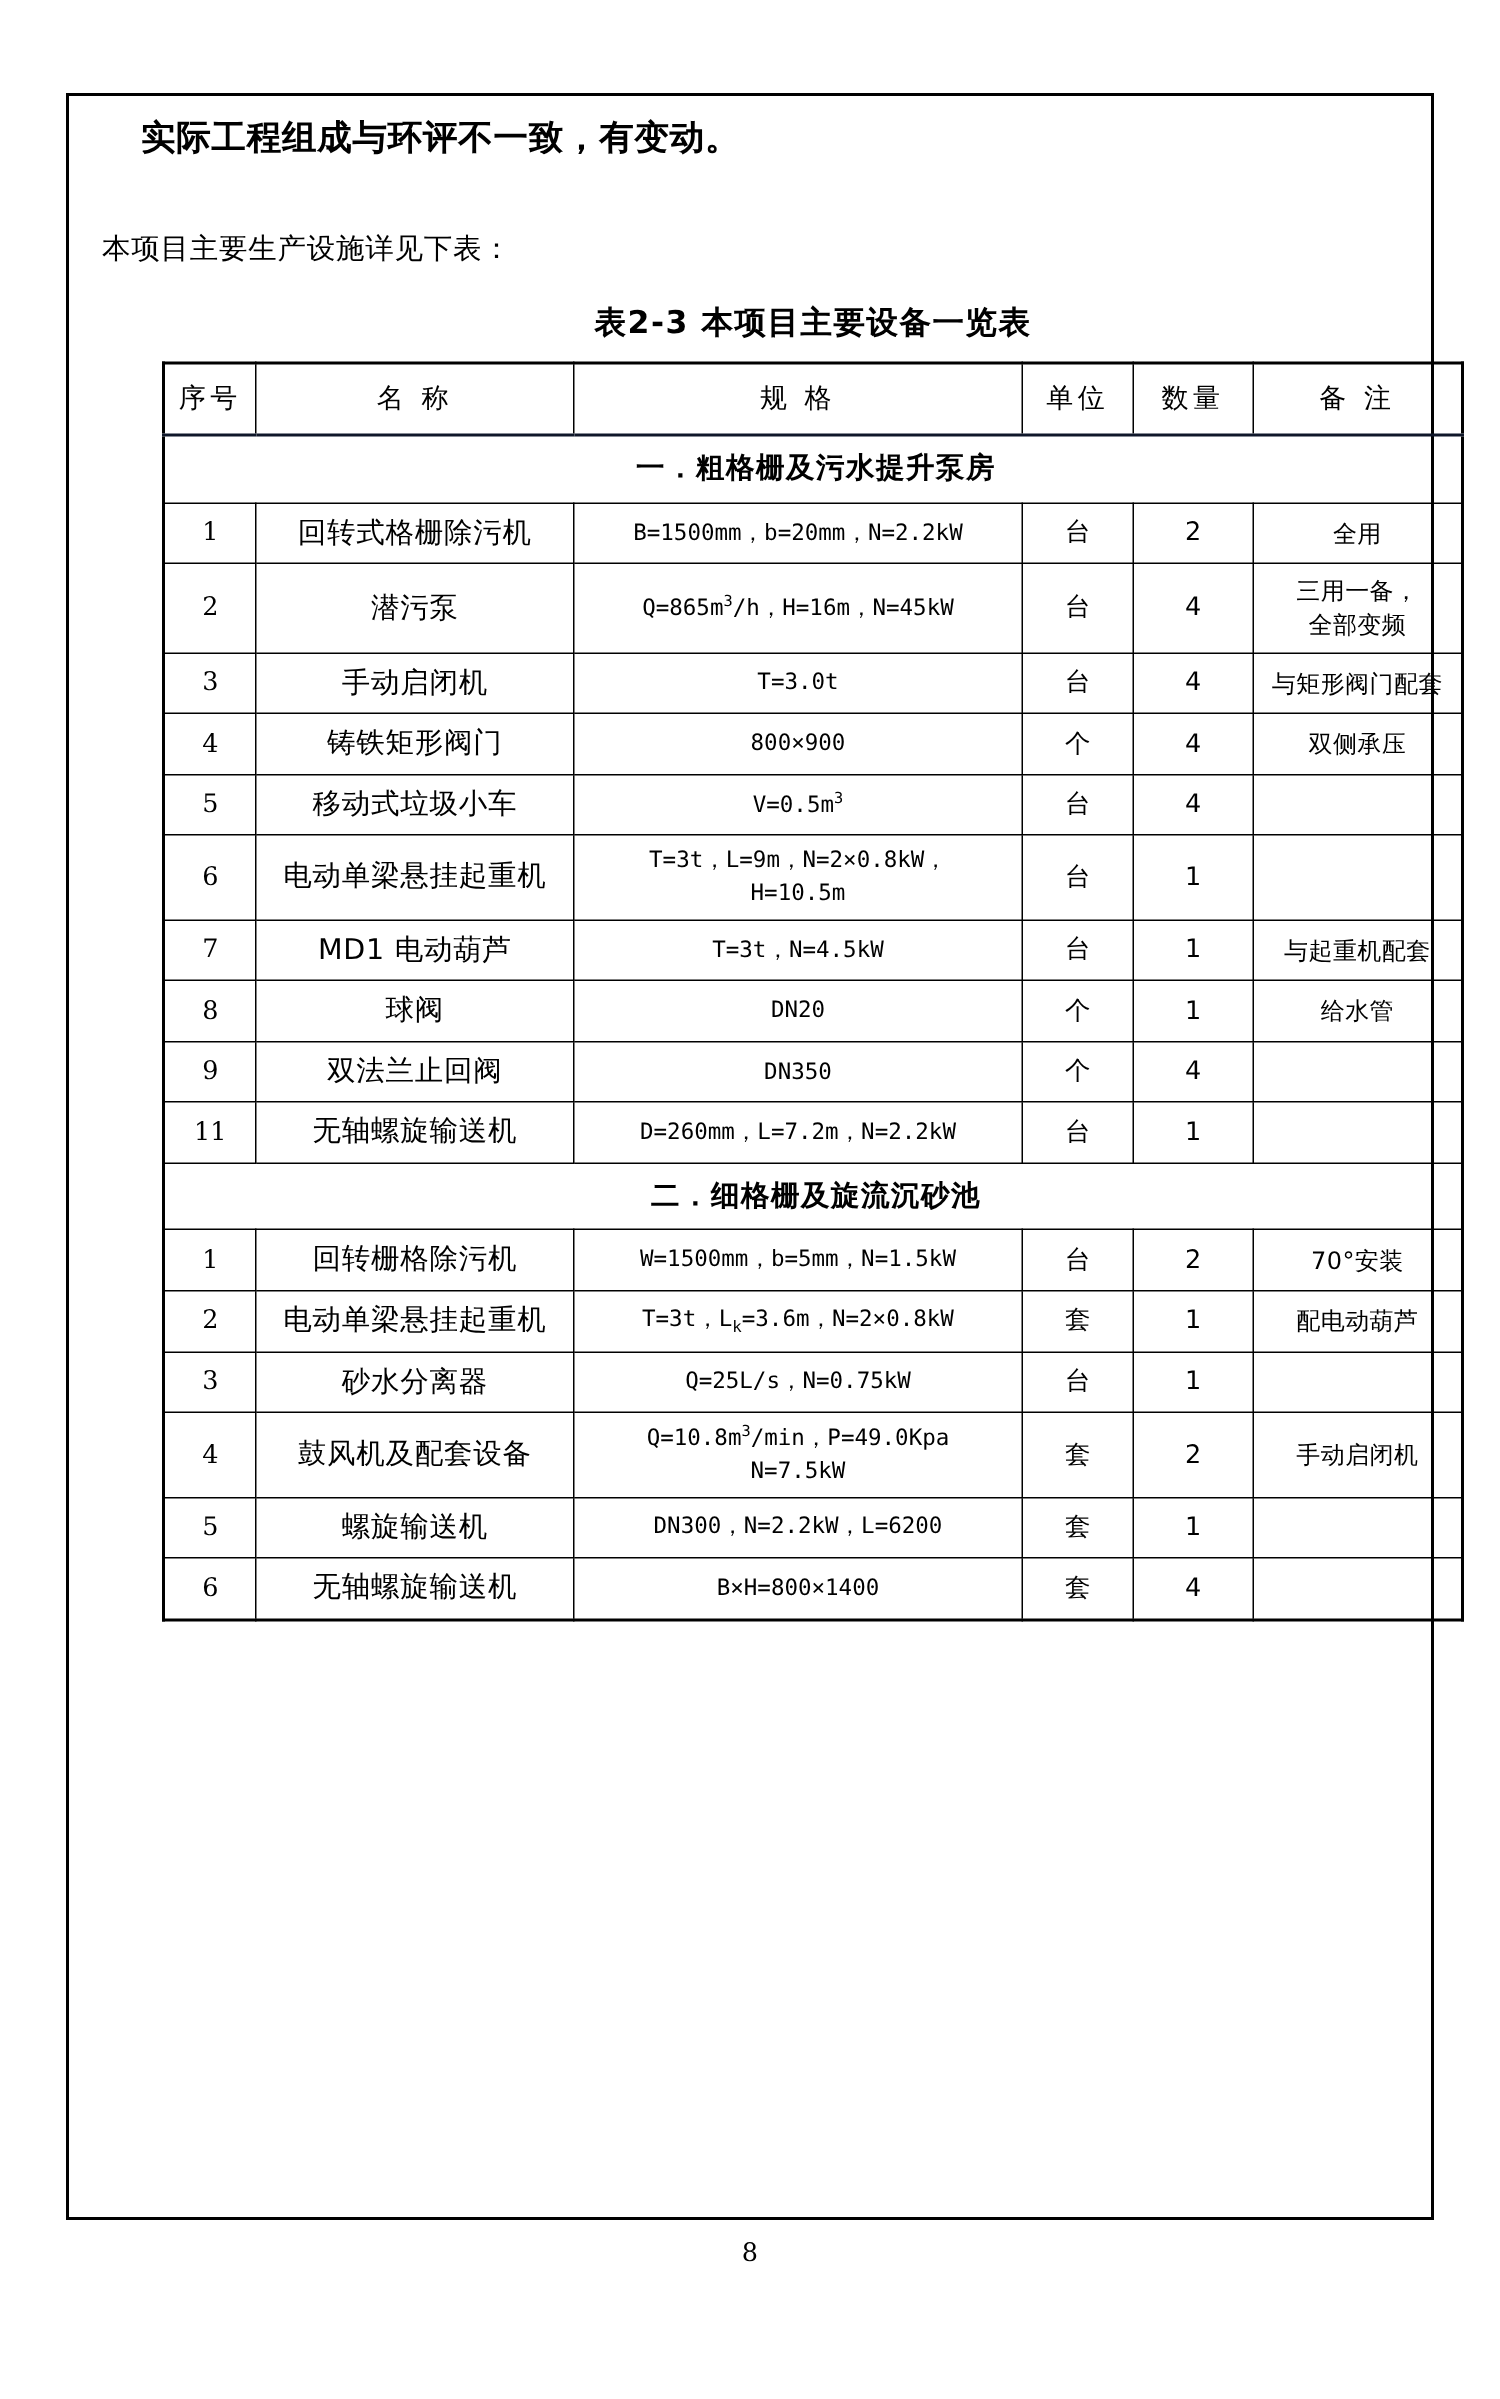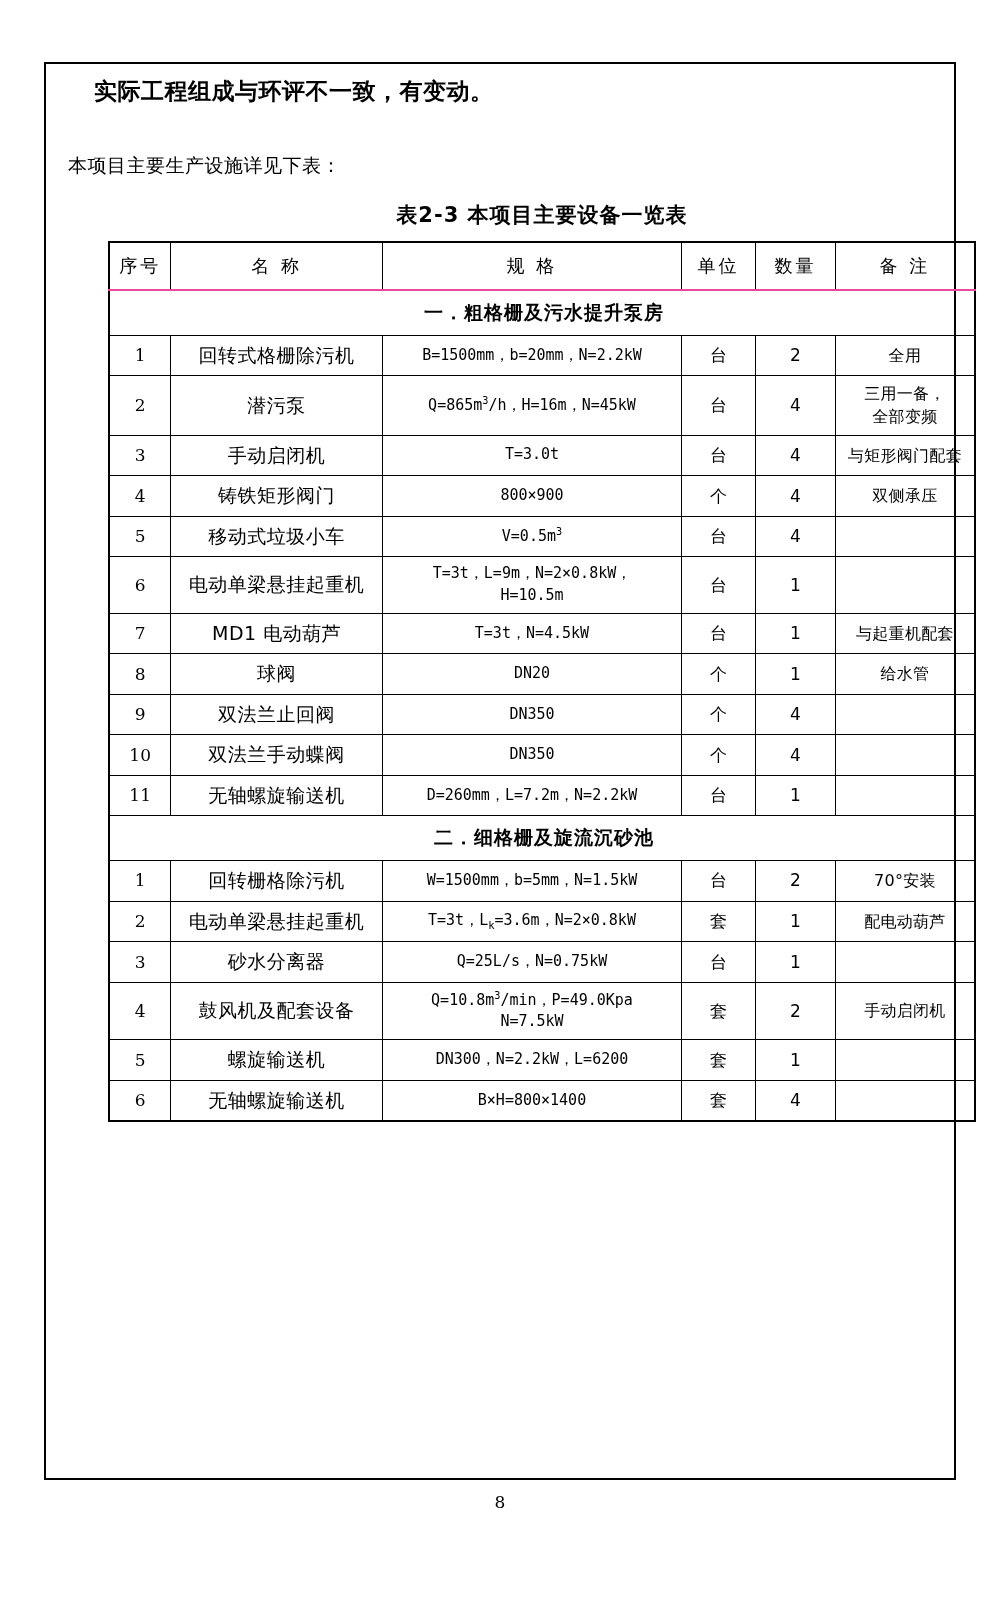--- a/index.html
+++ b/index.html
@@ -79,21 +79,21 @@
     padding: 10px 4px;
     letter-spacing: 3px;
   }
   
   table.equip {
     border-top: 2.5px solid #000;
     border-bottom: 2.5px solid #000;
     border-left: 2.5px solid #000;
     border-right: 2.5px solid #000;
   }
-  table.equip thead tr th { border-bottom: 2px solid #ec4899; border-top: none; text-align: center; }
+  table.equip thead tr th { border-bottom: 2px solid #0f172a; border-top: none; text-align: center; }
   table.equip thead tr th:first-child { border-left: none; }
   table.equip thead tr th:last-child { border-right: none; }
   table.equip tbody tr td:first-child { border-left: none; }
   table.equip tbody tr td:last-child { border-right: none; text-align: center; }
   table.equip tbody tr:last-child td { border-bottom: none; }
 
   tr.section td {
     text-align: left;
     font-family: "DejaVu Sans", "Liberation Sans", sans-serif;
     font-weight: bold;
@@ -247,28 +247,20 @@
           </tr>
           <tr>
             <td class="cell-no">9</td>
             <td class="cell-name">双法兰止回阀</td>
             <td class="cell-spec">DN350</td>
             <td class="cell-unit">个</td>
             <td class="cell-qty">4</td>
             <td class="cell-note"></td>
           </tr>
           <tr>
-            <td class="cell-no">10</td>
-            <td class="cell-name">双法兰手动蝶阀</td>
-            <td class="cell-spec">DN350</td>
-            <td class="cell-unit">个</td>
-            <td class="cell-qty">4</td>
-            <td class="cell-note"></td>
-          </tr>
-          <tr>
             <td class="cell-no">11</td>
             <td class="cell-name">无轴螺旋输送机</td>
             <td class="cell-spec">D=260mm，L=7.2m，N=2.2kW</td>
             <td class="cell-unit">台</td>
             <td class="cell-qty">1</td>
             <td class="cell-note"></td>
           </tr>
           <tr class="section">
             <td colspan="6">二．细格栅及旋流沉砂池</td>
           </tr>

